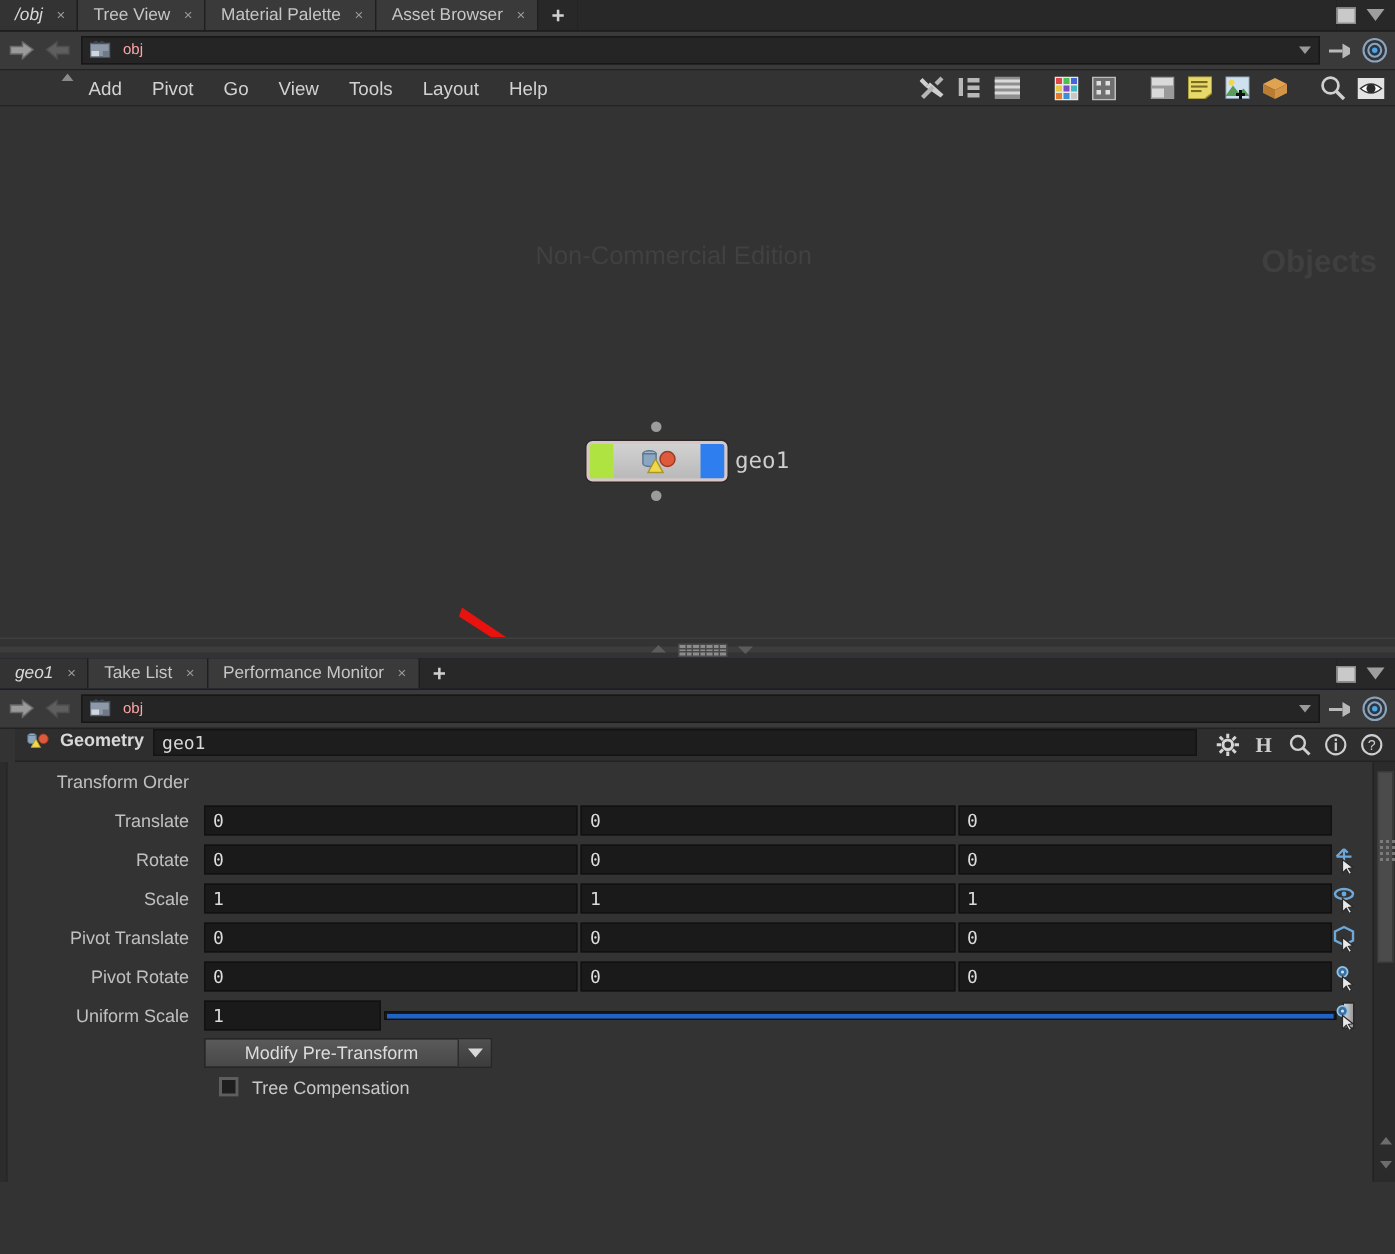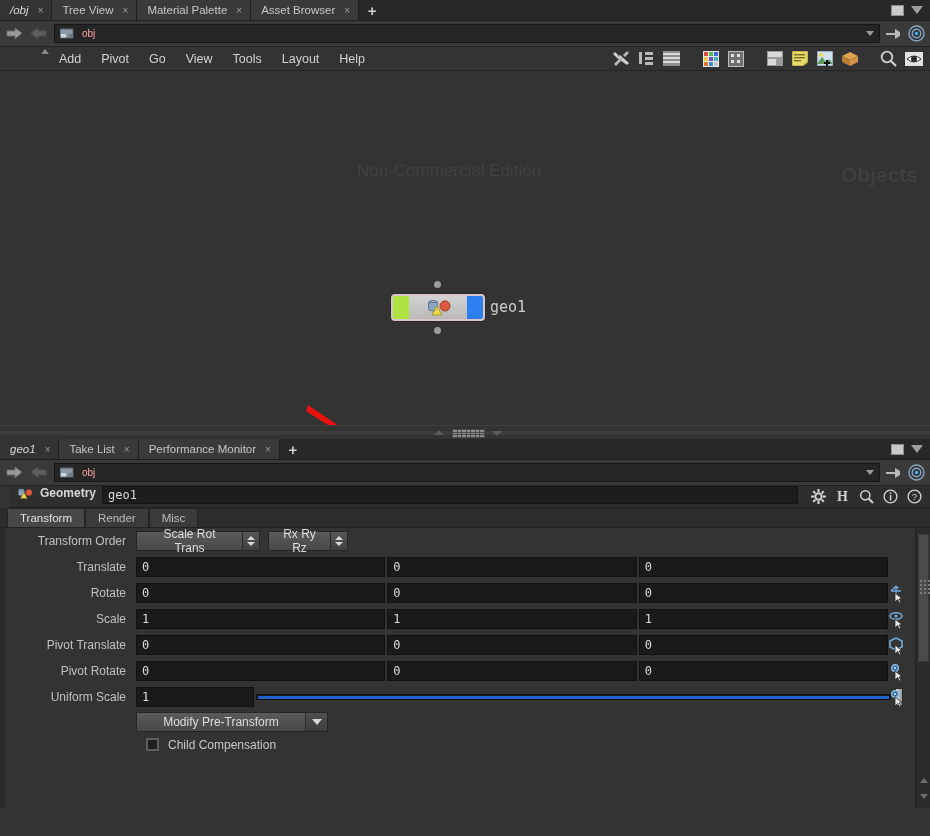--- a/index.html
+++ b/index.html
@@ -603,48 +603,26 @@
       </span>
       <span class="hicon">
         <svg width="15" height="15" viewBox="0 0 15 15">
           <circle cx="7.5" cy="7.5" r="6.4" fill="none" stroke="#cfcfcf" stroke-width="1.4"></circle>
           <text x="7.5" y="11.3" font-size="9.5" fill="#cfcfcf" text-anchor="middle" font-family="Liberation Sans, sans-serif">?</text>
         </svg>
       </span>
     </span>
   </div>
 
-  <div class="parm-tabs">
-    <div class="ptab active">Transform</div>
-    <div class="ptab">Render</div>
-    <div class="ptab">Misc</div>
-    <div class="ptab-fill"></div>
-  </div>
 
   <div class="parm-body">
     <div class="left-edge-strip"></div>
 
     <div class="prow">
       <div class="plabel">Transform Order</div>
-      <div class="pfields" style="flex:none; gap:8px;">
-        <div class="menubtn" style="width:124px;">
-          <span class="mtext">Scale Rot Trans</span>
-          <span class="spin">
-              <i class="up"></i>
-              <i class="dn"></i>
-            </span>
-        </div>
-        <div class="menubtn" style="width:80px;">
-          <span class="mtext">Rx Ry Rz</span>
-          <span class="spin">
-              <i class="up"></i>
-              <i class="dn"></i>
-            </span>
-        </div>
-      </div>
     </div>
 
     <div class="prow">
       <div class="plabel">Translate</div>
       <div class="pfields" style="margin-right:40px;">
         <span class="pfield">0</span>
         <span class="pfield">0</span>
         <span class="pfield">0</span>
       </div>
     </div>
@@ -704,21 +682,21 @@
           <span class="mtext">Modify Pre-Transform</span>
           <span class="dropcaret">
               <i></i>
             </span>
         </div>
       </div>
     </div>
 
     <div class="cbrow">
       <span class="cbox"></span>
-      <span class="cblabel">Child Compensation</span>
+      <span class="cblabel">Tree Compensation</span>
     </div>
 
     <div class="handle-rail" style="top:52px;">
       <div class="hrow">
         <svg width="19" height="19" viewBox="0 0 19 19">
           <g stroke="#6fa8d8" stroke-width="1.5" fill="none">
             <path d="M8 2 V12 M3 7 H13 M8 2 L5.5 4.5 M8 2 L10.5 4.5 M3 7 L5.5 4.5"></path>
           </g>
           <path d="M7 9 L7 18 L9.5 15.5 L11.5 19 L13 18 L11 15 L14 14.5 Z" fill="#e8e8e8" stroke="#2a2a2a" stroke-width="0.8"></path>
         </svg>

